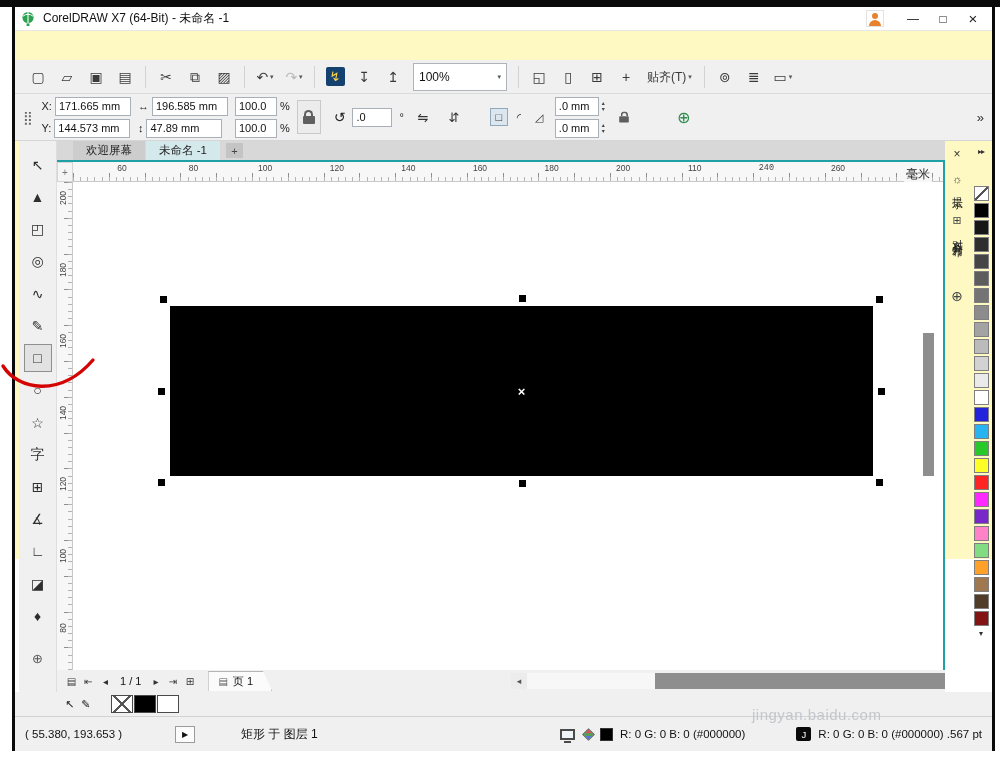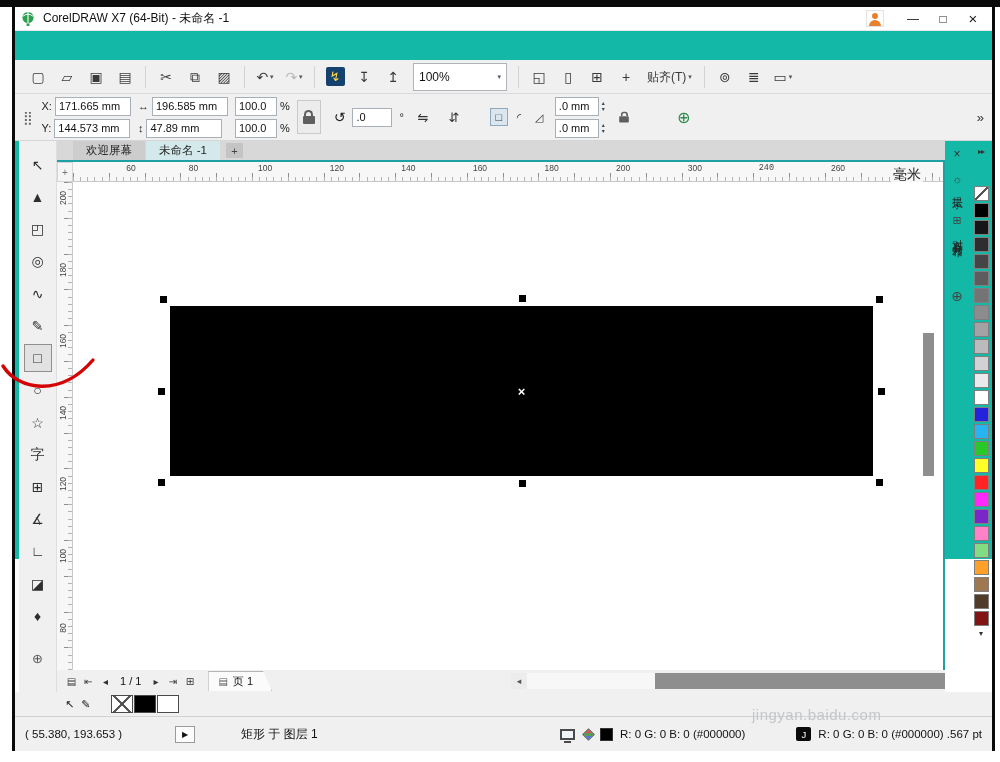--- a/index.html
+++ b/index.html
@@ -1,21 +1,21 @@
 <!DOCTYPE html>
 <html><head>
 <meta charset="utf-8">
 <style>
 *{margin:0;padding:0;box-sizing:border-box}
 html,body{width:1000px;height:762px}
 body{background:#fff;font-family:"Liberation Sans","DejaVu Sans",sans-serif;position:relative;overflow:hidden;color:#111}
 .frame-top{position:absolute;left:0;top:0;width:1000px;height:7px;background:#0a0a0a}
 .frame-left{position:absolute;left:12px;top:7px;width:3px;height:744px;background:#0a0a0a}
 .frame-right{position:absolute;left:992px;top:7px;width:3px;height:744px;background:#0a0a0a}
-.window{position:absolute;left:15px;top:7px;width:977px;height:552px;background:#14b8a6}
+.window{position:absolute;left:15px;top:7px;width:977px;height:552px;background:#fef9c3}
 
 .titlebar{position:absolute;left:0;top:0;width:100%;height:24px;background:#fff;display:flex;align-items:center;padding:0 4px;border-bottom:1px solid #e8e8e8}
 .app-icon{width:18px;height:18px;display:flex;align-items:center;justify-content:center}
 .title{font-size:12px;margin-left:6px}
 .tb-spacer{flex:1}
 .user-icon{position:relative;width:18px;height:17px;margin-right:14px;background:#fff;border:1px solid #e3e3e3}
 .user-icon::before{content:"";position:absolute;left:5px;top:2px;width:6px;height:6px;border-radius:50%;background:#e8812c}
 .user-icon::after{content:"";position:absolute;left:2px;top:9px;width:12px;height:6px;border-radius:6px 6px 0 0;background:#e8812c}
 .winbtn{width:30px;height:20px;display:flex;align-items:center;justify-content:center;font-size:12px;color:#222}
 .winbtn.close{font-size:15px}
@@ -59,21 +59,21 @@
 
 .tabbar{position:absolute;left:42px;top:134px;width:888px;height:21px;background:#d8d8d8;border-bottom:2px solid #1fa0a4;display:flex;align-items:flex-end;padding-left:16px}
 .doc-tab{height:19px;display:flex;align-items:center;padding:0 13px;font-size:11.5px;background:#cdcdcd;color:#222;margin-right:1px}
 .doc-tab.active{background:#d4e9ec}
 .newtab{width:17px;height:15px;margin:0 0 2px 5px;background:#c4c4c4;color:#444;font-size:11px;display:flex;align-items:center;justify-content:center}
 
 .hrow{position:absolute;left:42px;top:155px;width:888px;height:20px;display:flex;border-right:2px solid #1fa0a4}
 .ruler-corner{width:16px;height:20px;background:#f5f5f5;border:1px solid #d5d5d5;font-size:10px;color:#777;display:flex;align-items:center;justify-content:center}
 .hruler{position:relative;flex:1;background:#f7f7f7;border-bottom:1px solid #c9c9c9;background-image:repeating-linear-gradient(to right,#b4b4b4 0 1px,transparent 1px 7.16px),repeating-linear-gradient(to right,#8e8e8e 0 1px,transparent 1px 35.8px);background-size:100% 4px,100% 8px;background-position:left bottom,left bottom;background-repeat:no-repeat}
 .rlabel{position:absolute;top:1px;transform:translateX(-50%);font-size:8.5px;color:#444}
-.ruler-unit{position:absolute;right:20px;top:4px;font-size:14px;color:#222;background:#f7f7f7;padding:0 2px}
+.ruler-unit{position:absolute;right:11px;top:4px;font-size:12px;color:#222;background:#f7f7f7;padding:0 2px}
 .vruler{position:absolute;left:42px;top:175px;width:16px;height:488px;background:#f7f7f7;border-right:1px solid #c9c9c9;background-image:repeating-linear-gradient(to bottom,#b4b4b4 0 1px,transparent 1px 7.16px),repeating-linear-gradient(to bottom,#8e8e8e 0 1px,transparent 1px 35.8px);background-size:4px 100%,8px 100%;background-position:right top,right top;background-repeat:no-repeat}
 .vlabel{position:absolute;left:-4px;width:20px;text-align:center;font-size:8.5px;color:#444;transform:rotate(-90deg)}
 
 .canvas{position:absolute;left:58px;top:175px;width:872px;height:488px;background:#fff;border-right:2px solid #1fa0a4;overflow:hidden}
 .rect{position:absolute;left:97px;top:124px;width:703px;height:170px;background:#000}
 .handle{position:absolute;width:7px;height:7px;background:#000}
 .h-nw{left:-10px;top:-10px}.h-n{left:calc(50% - 3px);top:-11px}.h-ne{right:-10px;top:-10px}
 .h-w{left:-12px;top:calc(50% - 3px)}.h-e{right:-12px;top:calc(50% - 3px)}
 .h-sw{left:-12px;bottom:-10px}.h-s{left:calc(50% - 3px);bottom:-11px}.h-se{right:-10px;bottom:-10px}
 .center-mark{position:absolute;left:50%;top:50%;transform:translate(-50%,-50%);color:#fff;font-size:13px;font-weight:bold}
@@ -308,29 +308,29 @@
   <div class="tabbar">
     <span class="doc-tab">欢迎屏幕</span>
     <span class="doc-tab active">未命名 -1</span>
     <span class="newtab">+</span>
   </div>
 
   <div class="hrow">
     <span class="ruler-corner">+</span>
     <div class="hruler" id="hruler">
       <span class="ruler-unit">毫米</span>
-    <span class="rlabel" style="left: 58px; text-align: center;">60</span>
+    <span class="rlabel" style="left: 49px; text-align: center;">60</span>
         <span class="rlabel" style="left: 120.6px;">80</span>
         <span class="rlabel" style="left: 192.2px;">100</span>
         <span class="rlabel" style="left: 263.8px;">120</span>
         <span class="rlabel" style="left: 335.4px;">140</span>
         <span class="rlabel" style="left: 407px;">160</span>
         <span class="rlabel" style="left: 478.6px;">180</span>
         <span class="rlabel" style="left: 550.2px;">200</span>
-        <span class="rlabel" style="left: 621.8px;">300</span>
+        <span class="rlabel" style="left: 621.8px;">110</span>
         <span class="rlabel" style="left: 693.4px; font-family: Liberation Mono, monospace;">240</span>
         <span class="rlabel" style="left: 765px;">260</span>
       </div>
   </div>
 
   <div class="vruler" id="vruler">
       <span class="vlabel" style="top: 11px;">200</span>
       <span class="vlabel" style="top: 82.6px;">180</span>
       <span class="vlabel" style="top: 154.2px;">160</span>
       <span class="vlabel" style="top: 225.8px;">140</span>

